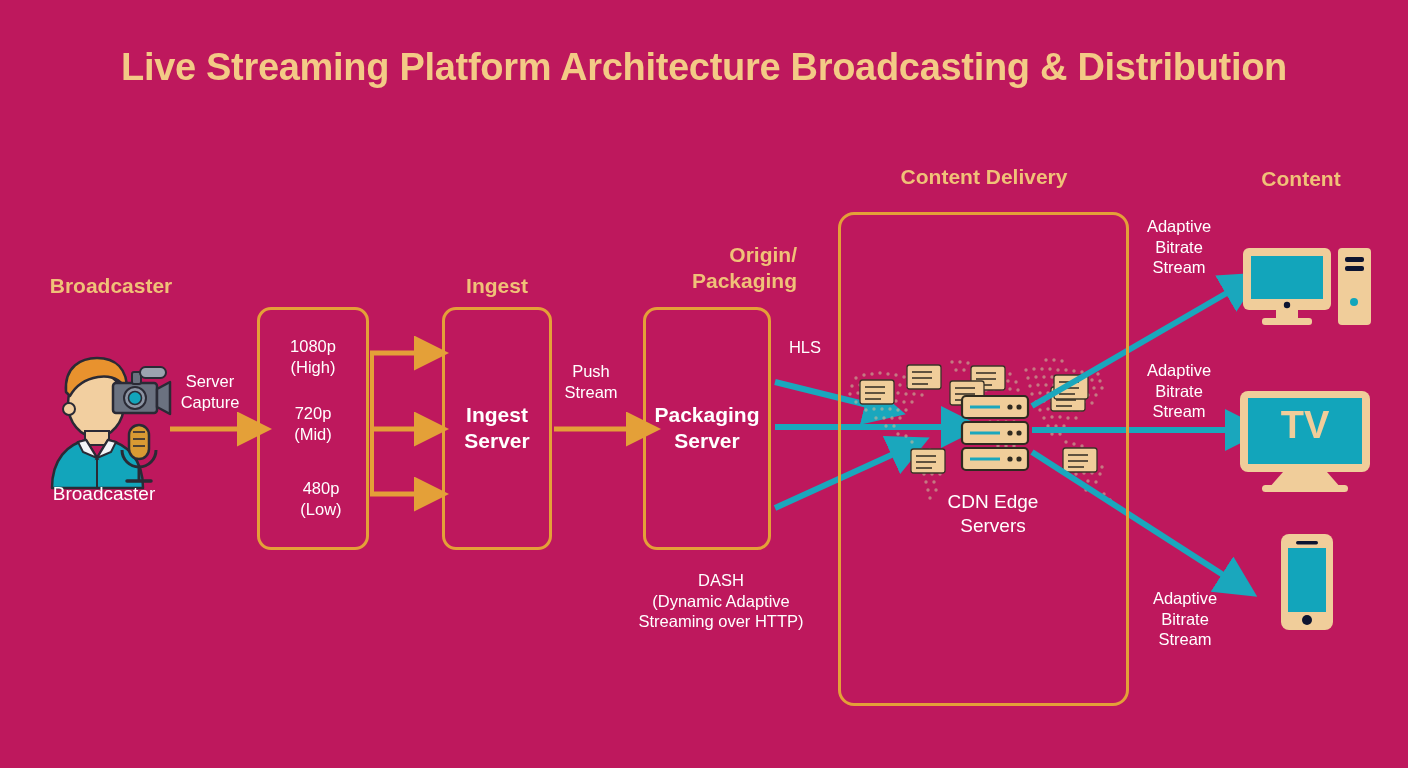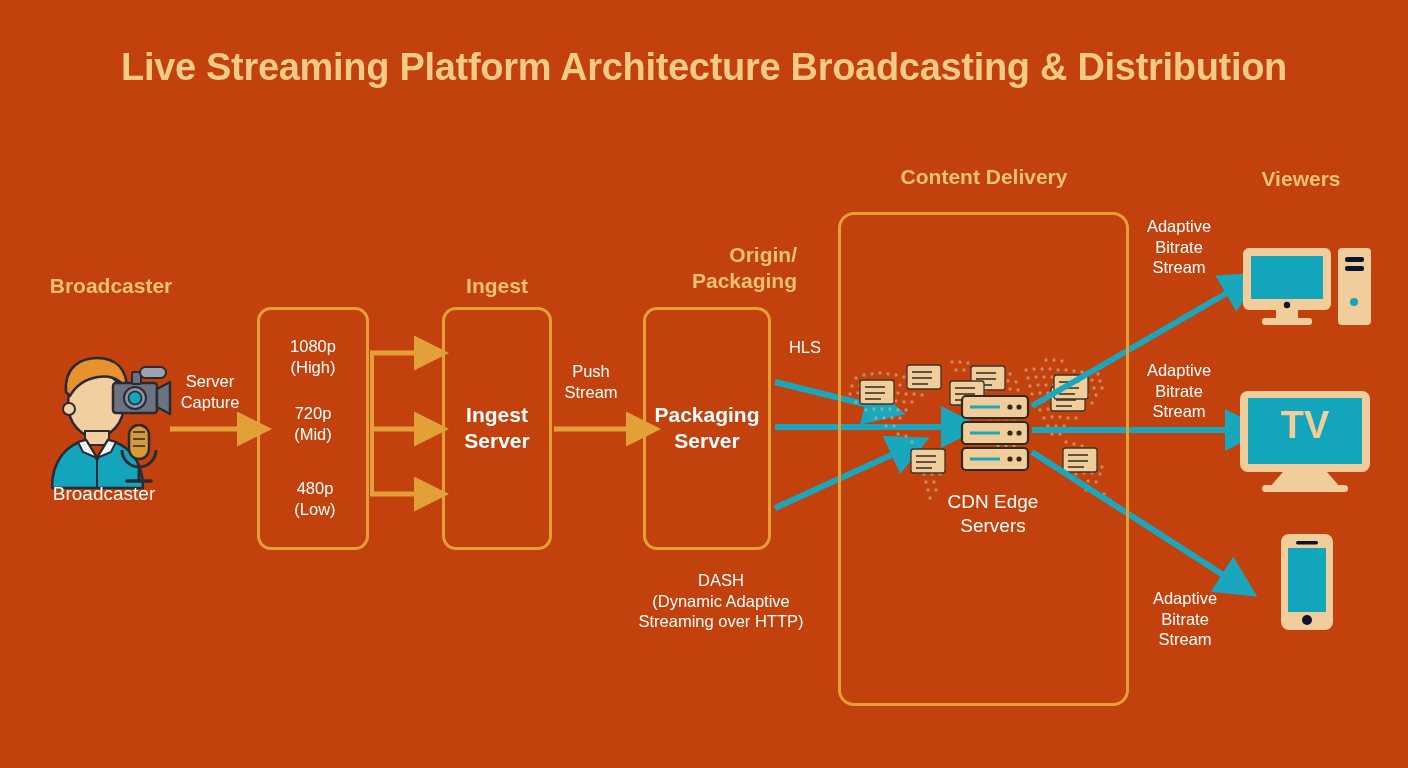--- a/index.html
+++ b/index.html
@@ -8,21 +8,21 @@
     width: 1408px;
     height: 768px;
     overflow: hidden;
     background: #0d1430;
     font-family: "Liberation Sans", sans-serif;
   }
   #stage {
     position: relative;
     width: 1408px;
     height: 768px;
-    background: #c2410c;
+    background: #be185d;
   }
   
   #title {
     position: absolute;
     left: 0; top: 46px;
     width: 1408px;
     text-align: center;
     font-size: 38px;
     font-weight: bold;
     color: #f3ca86;
@@ -486,38 +486,38 @@
 
   <div class="sec-head" style="left:615px; top:242px; width:182px;text-align:right;">
     <div>Origin/</div>
     <div>Packaging</div>
   </div>
 
   <div class="sec-head" style="left:858px; top:136px; width:252px;margin-top:28px;">
     <div>Content Delivery</div>
   </div>
 
-  <div class="sec-head" style="left:1208px; top:166px; width:186px;">Viewers</div>
+  <div class="sec-head" style="left:1208px; top:166px; width:186px;">Content</div>
 
   <div class="wlabel mid" style="left:14px; top:482px; width:180px;">Broadcaster</div>
 
   <div class="wlabel" style="left:168px; top:371px; width:84px;">
     <div>Server</div>
     <div>Capture</div>
   </div>
 
   <div class="wlabel" style="left:258px; top:336px; width:110px;">
     <div>1080p</div>
     <div>(High)</div>
   </div>
   <div class="wlabel" style="left:258px; top:403px; width:110px;">
     <div>720p</div>
     <div>(Mid)</div>
   </div>
-  <div class="wlabel" style="left:258px; top:478px; width:114px;">
+  <div class="wlabel" style="left:264px; top:478px; width:114px;">
     <div>480p</div>
     <div>(Low)</div>
   </div>
 
   <div class="wlabel big" style="left:442px; top:402px; width:110px;">
     <div>Ingest</div>
     <div>Server</div>
   </div>
 
   <div class="wlabel" style="left:549px; top:361px; width:84px;">

